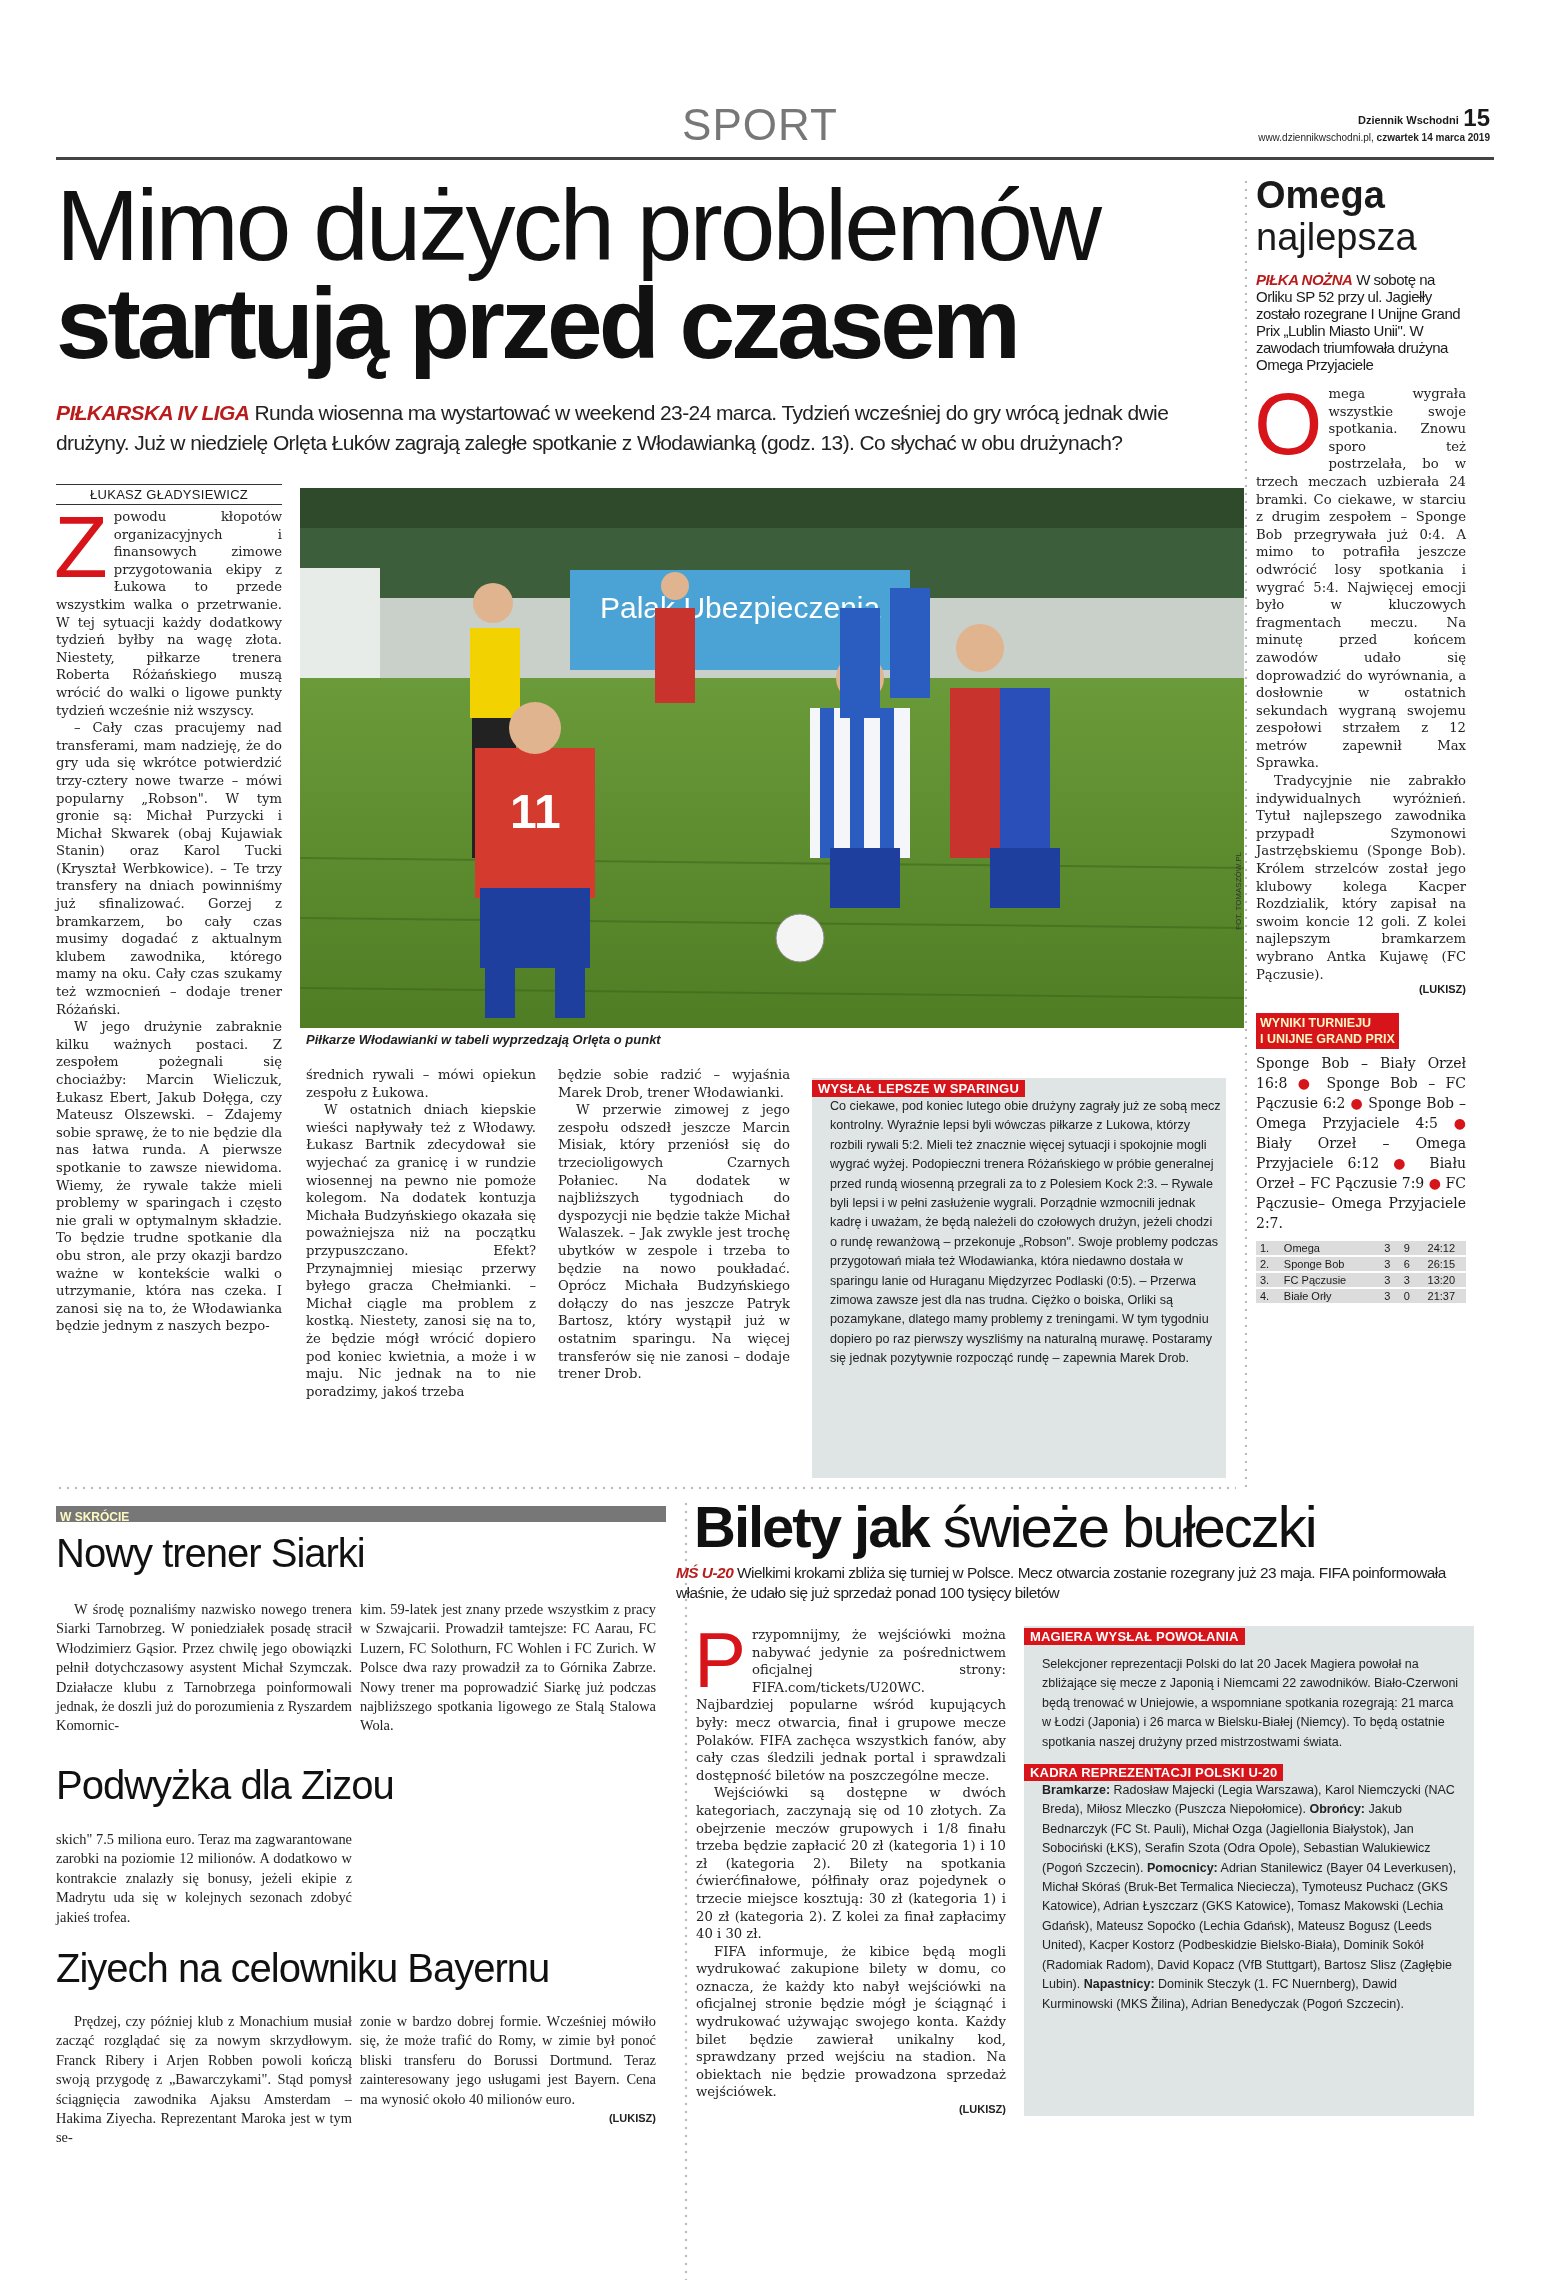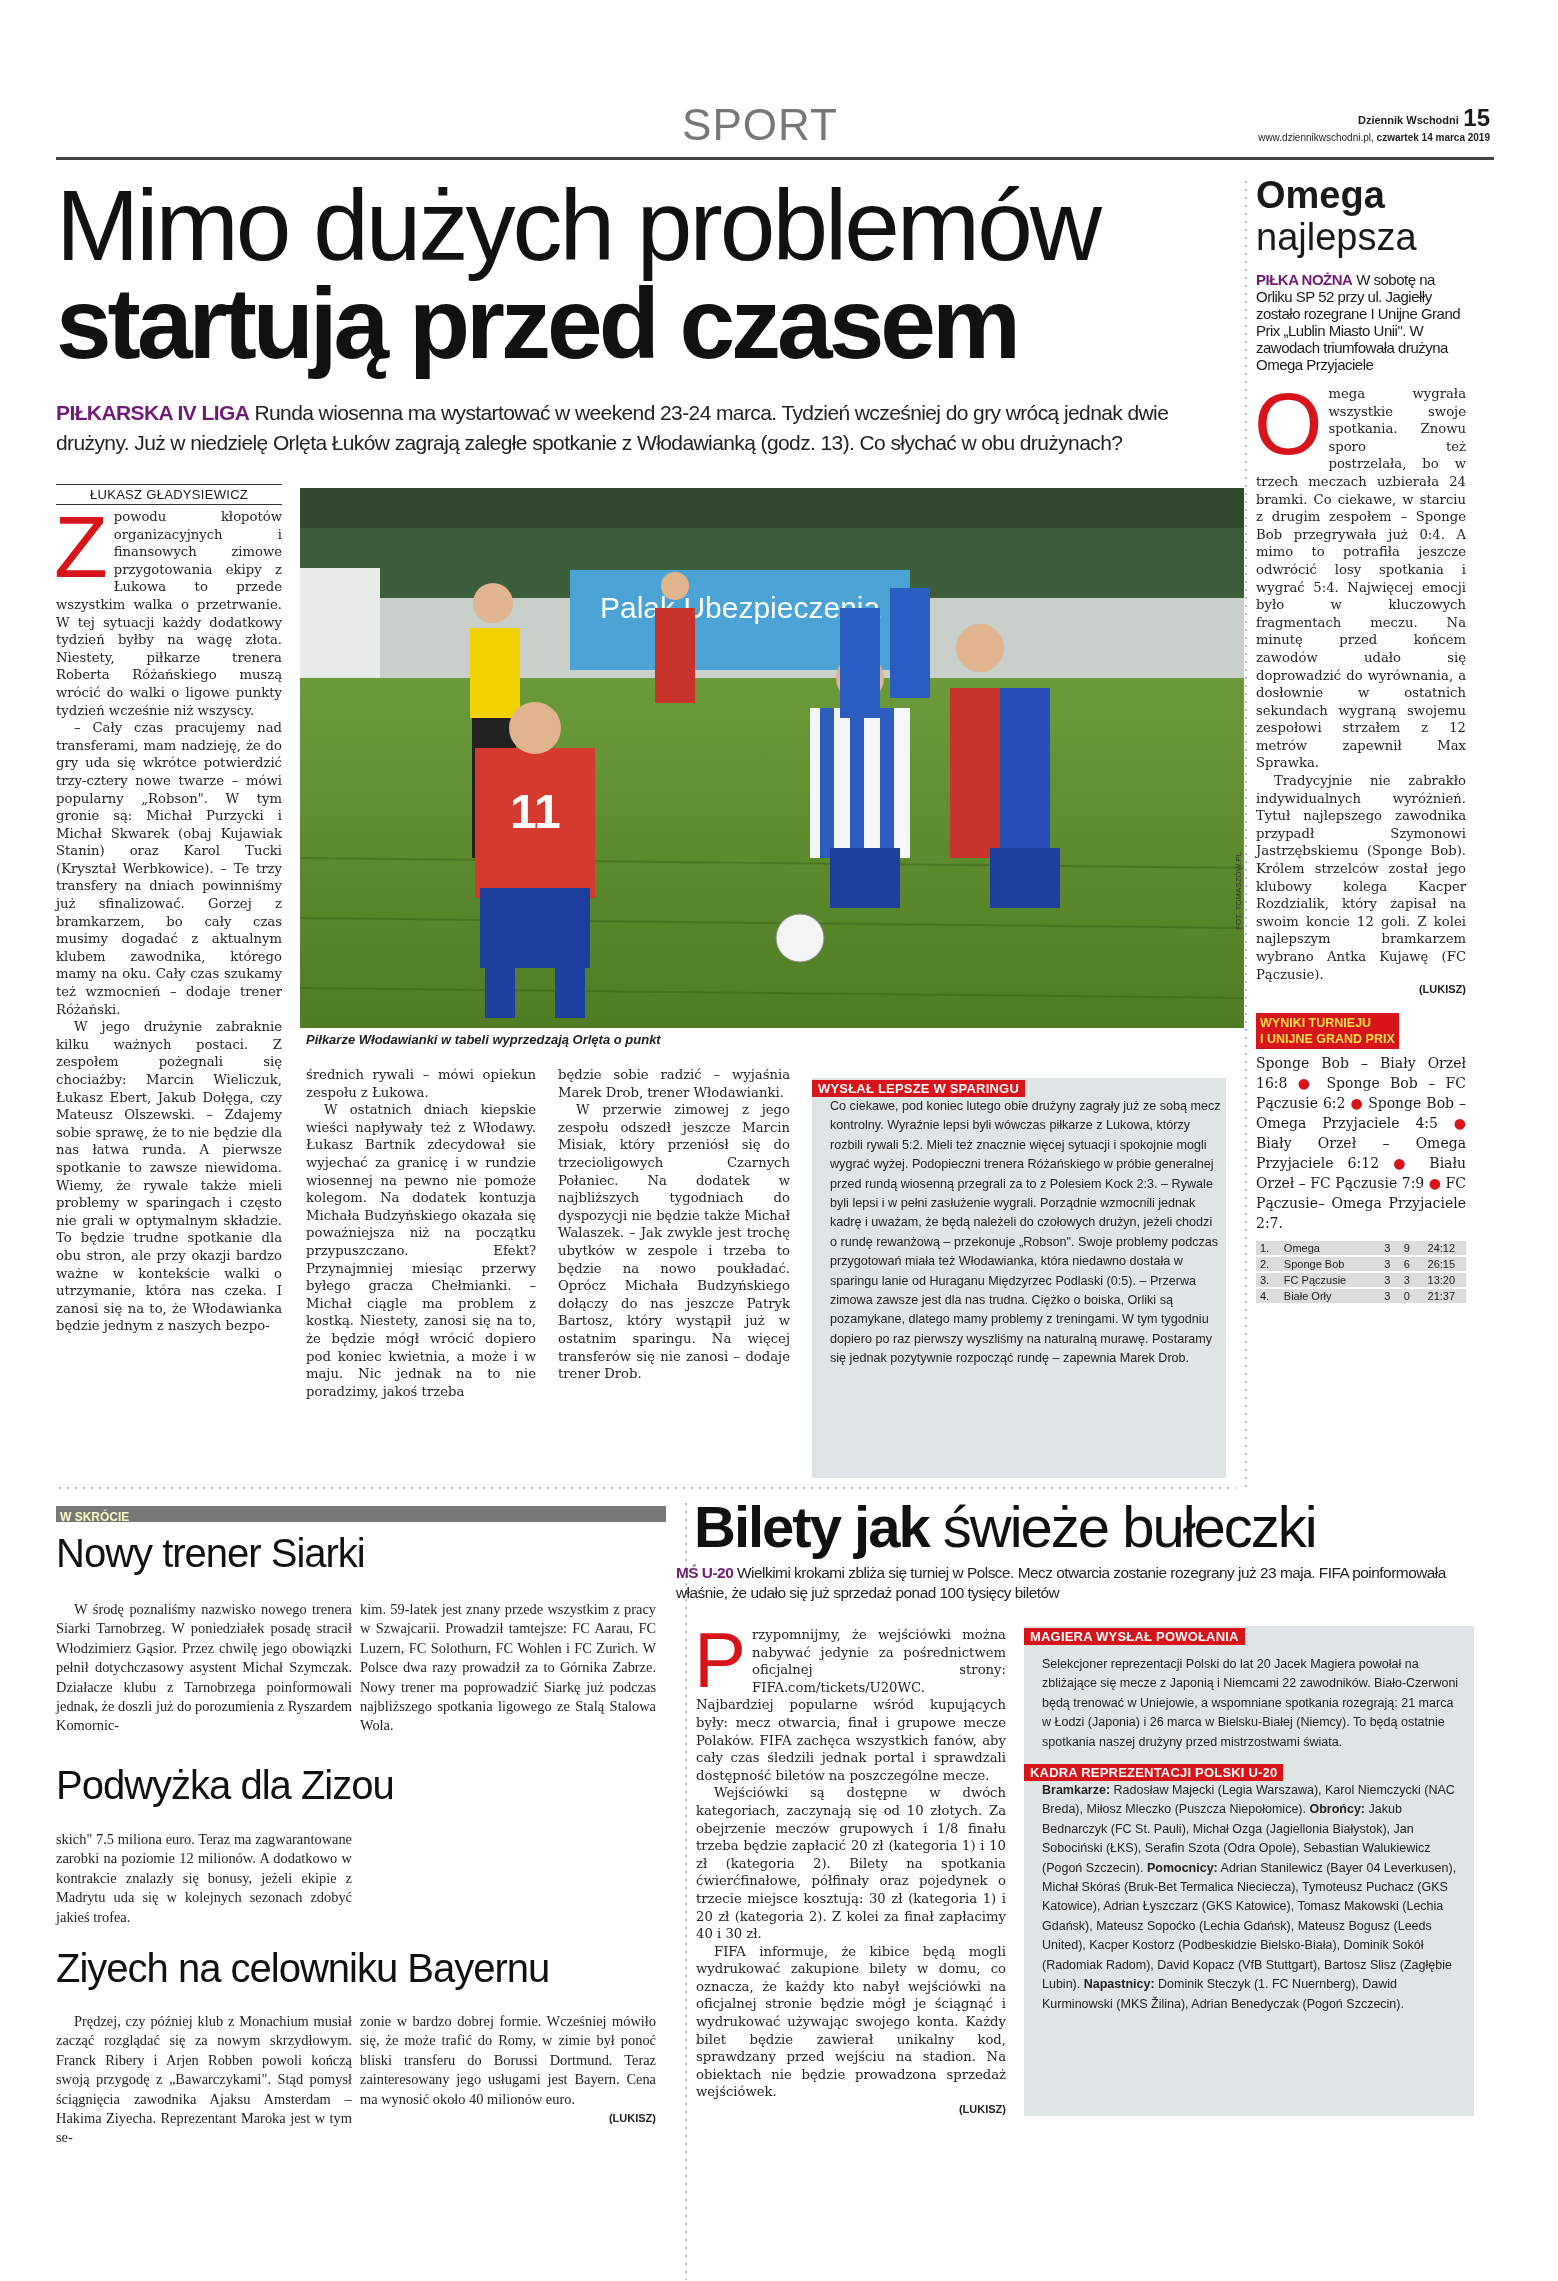--- a/index.html
+++ b/index.html
@@ -13,21 +13,21 @@
   #masthead .page { font-size: 24px; font-weight: bold; vertical-align: -2px; }
   #masthead .line2 { font-size: 10px; color: #222; }
   #masthead .line2 b { font-weight: bold; }
   #header-rule { left: 56px; top: 157px; width: 1438px; height: 3px; background: #444; }
 
   
   #headline { left: 56px; top: 175px; width: 1170px; font-family: "Liberation Sans", sans-serif; color: #111; line-height: 1; }
   #headline .l1 { font-size: 100px; font-weight: 300; letter-spacing: -3px; }
   #headline .l2 { font-size: 100px; font-weight: bold; letter-spacing: -4px; margin-top: -2px; }
   #lead { left: 56px; top: 398px; width: 1180px; font-family: "Liberation Sans", sans-serif; font-size: 21px; line-height: 30px; color: #222; letter-spacing: -0.6px; }
-  .kicker { color: #701a75; font-weight: bold; }
+  .kicker { color: #b91c1c; font-weight: bold; font-style: italic; }
 
   
   #byline { left: 56px; top: 484px; width: 226px; border-top: 1px solid #333; border-bottom: 1px solid #333; text-align: center; font-family: "Liberation Sans", sans-serif; font-size: 13px; padding: 2px 0; letter-spacing: 0.3px; }
 
   .body-text { font-family: "DejaVu Serif", serif; font-size: 13.2px; line-height: 17.6px; text-align: justify; color: #222; hyphens: manual; }
   .body-text p { text-indent: 18px; }
   .body-text p.noind { text-indent: 0; }
   .dropcap { float: left; font-family: "Liberation Sans", sans-serif; color: #d7141a; font-weight: 300; font-size: 88px; line-height: 70px; margin: 4px 6px 0 -2px; }
 
   #col1 { left: 56px; top: 508px; width: 226px; }
@@ -45,21 +45,21 @@
   .dots-h { height: 4px; background-image: radial-gradient(circle, #bbb 1.3px, transparent 1.6px); background-size: 8px 4px; background-repeat: repeat-x; }
   .dots-v { width: 4px; background-image: radial-gradient(circle, #bbb 1.3px, transparent 1.6px); background-size: 4px 8px; background-repeat: repeat-y; }
 
   
   #sidebar { left: 1256px; top: 175px; width: 210px; }
   #side-title-1 { font-family: "Liberation Sans", sans-serif; font-weight: bold; font-size: 38px; line-height: 40px; }
   #side-title-2 { font-family: "Liberation Sans", sans-serif; font-weight: 300; font-size: 38px; line-height: 44px; }
   #side-lead { font-family: "Liberation Sans", sans-serif; font-size: 15px; line-height: 17px; margin-top: 12px; letter-spacing: -0.5px; }
   #side-body { margin-top: 12px; }
   #side-sign, .sign { font-family: "Liberation Sans", sans-serif; font-weight: bold; font-size: 11px; text-align: right; }
-  #results-label { margin-top: 18px; background: #d7141a; color: #fde047; font-family: "Liberation Sans", sans-serif; font-weight: bold; font-size: 12.5px; line-height: 16px; padding: 2px 4px; display: inline-block; }
+  #results-label { margin-top: 18px; background: #d7141a; color: #fef9c3; font-family: "Liberation Sans", sans-serif; font-weight: bold; font-size: 12.5px; line-height: 16px; padding: 2px 4px; display: inline-block; }
   #results-text { font-family: "DejaVu Serif", serif; font-size: 14px; line-height: 20px; text-align: justify; margin-top: 4px; }
   .red-dot { color: #d7141a; font-size: 14px; }
   #standings { margin-top: 6px; width: 100%; border-collapse: separate; border-spacing: 0 2px; font-family: "Liberation Sans", sans-serif; font-size: 11px; }
   #standings td { background: #dcdcdc; padding: 1px 4px; }
   #standings td.num { text-align: center; }
   #skrocie-bar { left: 56px; top: 1506px; width: 610px; height: 16px; background: #777; }
   #skrocie-bar span { color: #fef9c3; font-family: "Liberation Sans", sans-serif; font-weight: bold; font-size: 12px; padding-left: 4px; line-height: 16px; }
   .brief-title { font-family: "Liberation Sans", sans-serif; font-weight: 300; font-size: 40px; line-height: 46px; color: #111; letter-spacing: -1px; }
   .brief-cols { display: flex; gap: 8px; }
   .brief-cols .col { width: 296px; font-family: "Liberation Serif", serif; font-size: 14.4px; line-height: 19.4px; text-align: justify; color: #222; }

